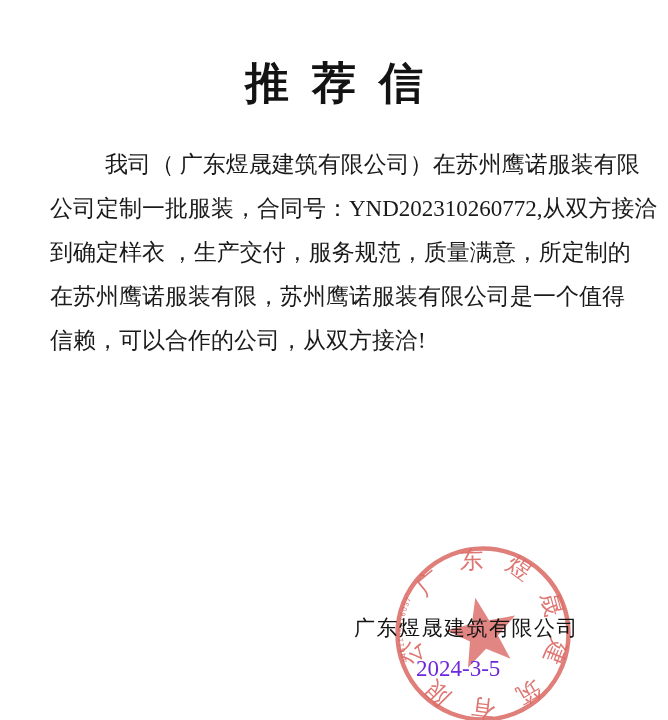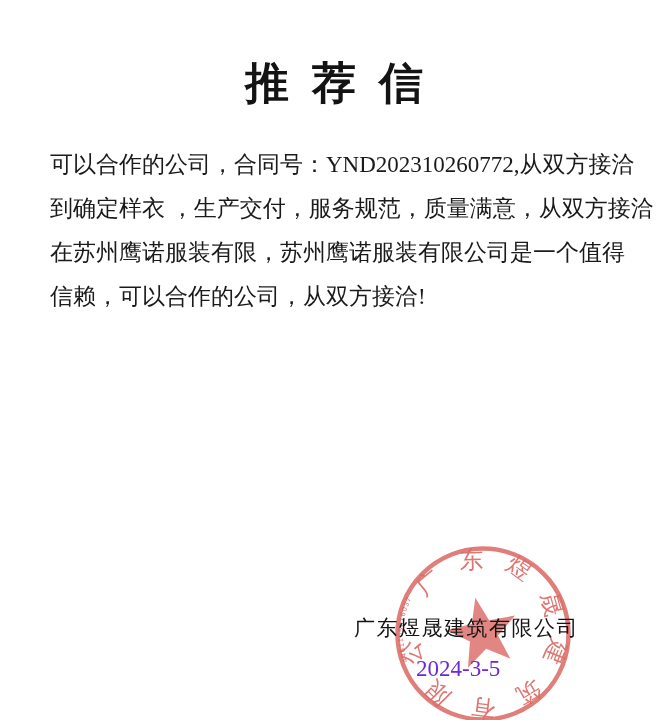--- a/index.html
+++ b/index.html
@@ -87,22 +87,23 @@
   }
 </style>
 </head>
 <body>
 
 <div class="page">
 
   <div class="title">推 荐 信</div>
 
   <div class="body-text">
-    <div class="body-line">可以合作的公司，合同号：YND202310260772,从双方接洽</div>
-    <div class="body-line">到确定样衣 ，生产交付，服务规范，质量满意，从双方接洽</div>
+    <div class="body-line indent">我司（ 广东煜晟建筑有限公司）在苏州鹰诺服装有限</div>
+    <div class="body-line">公司定制一批服装，合同号：YND202310260772,从双方接洽</div>
+    <div class="body-line">到确定样衣 ，生产交付，服务规范，质量满意，所定制的</div>
     <div class="body-line">在苏州鹰诺服装有限，苏州鹰诺服装有限公司是一个值得</div>
     <div class="body-line">信赖，可以合作的公司，从双方接洽!</div>
   </div>
 
   <div class="signature-company">广东煜晟建筑有限公司</div>
 
   <div class="signature-date">2024-3-5</div>
 
   <svg class="seal" width="200" height="200" viewBox="0 0 200 200" xmlns="http://www.w3.org/2000/svg">
     <defs>

